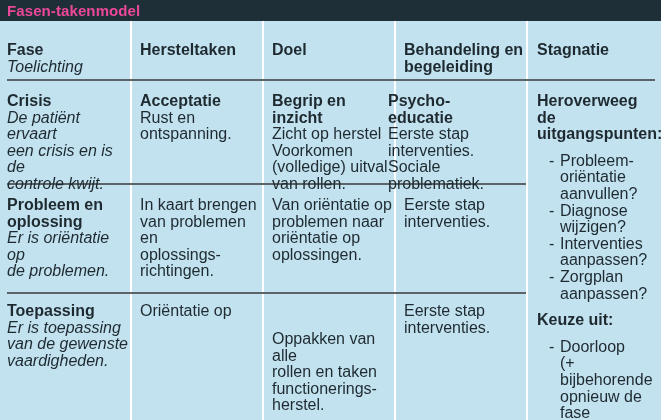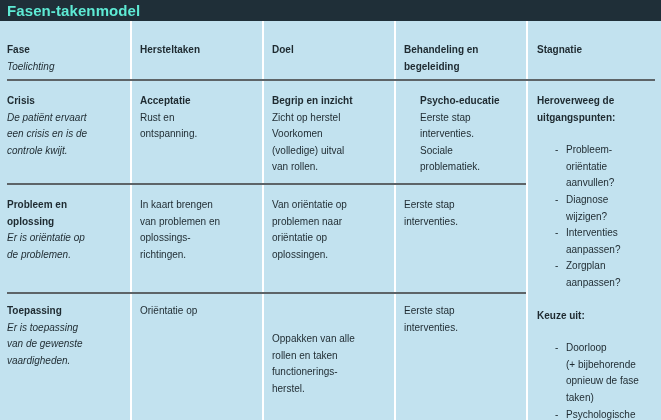--- a/index.html
+++ b/index.html
@@ -6,38 +6,38 @@
   body {
     width: 661px; height: 420px; overflow: hidden;
     background: #c2e2ef;
     font-family: "Liberation Sans", "DejaVu Sans", sans-serif;
     color: #1e2a30;
     position: relative;
   }
   .titlebar {
     position: absolute; left: 0; top: 0; width: 661px; height: 21px;
     background: #1f2f38;
-    color: #5eead4; font-weight: bold; font-size: 15px;
+    color: #ec4899; font-weight: bold; font-size: 15px;
     line-height: 21px; padding-left: 7px; box-sizing: border-box;
     letter-spacing: 0.1px;
   }
   .vline {
     position: absolute; top: 21px; bottom: 0; width: 2px; background: #ffffff;
   }
   .hline {
     position: absolute; height: 2px; background: #5d6468;
   }
   .cell {
-    position: absolute; font-size: 10px; line-height: 16.6px;
+    position: absolute; font-size: 16px; line-height: 16.6px;
     box-sizing: border-box;
   }
   .b { font-weight: bold; display: block; }
   .i { font-style: italic; display: block; }
   .t { display: block; }
-  ul.dash { list-style: none; margin: 16px; padding: 0; }
+  ul.dash { list-style: none; margin: 10px; padding: 0; }
   ul.dash li { position: relative; padding-left: 13px; }
   ul.dash li::before { content: "-"; position: absolute; left: 2px; top: 0; }
 </style>
 </head>
 <body>
 
 <div class="titlebar">Fasen-takenmodel</div>
 
 <div class="vline" style="left:130px"></div>
 <div class="vline" style="left:262px"></div>
@@ -77,21 +77,21 @@
   <span class="t">Rust en</span>
   <span class="t">ontspanning.</span>
 </div>
 <div class="cell" style="left:272px; top:93px; width:122px;">
   <span class="b">Begrip en inzicht</span>
   <span class="t">Zicht op herstel</span>
   <span class="t">Voorkomen</span>
   <span class="t">(volledige) uitval</span>
   <span class="t">van rollen.</span>
 </div>
-<div class="cell" style="left:420px; top:93px; width:122px;">
+<div class="cell" style="left:388px; top:93px; width:122px;">
   <span class="b">Psycho-educatie</span>
   <span class="t">Eerste stap</span>
   <span class="t">interventies.</span>
   <span class="t">Sociale</span>
   <span class="t">problematiek.</span>
 </div>
 
 <div class="cell" style="left:7px; top:197px; width:122px;">
   <span class="b">Probleem en</span>
   <span class="b">oplossing</span>

